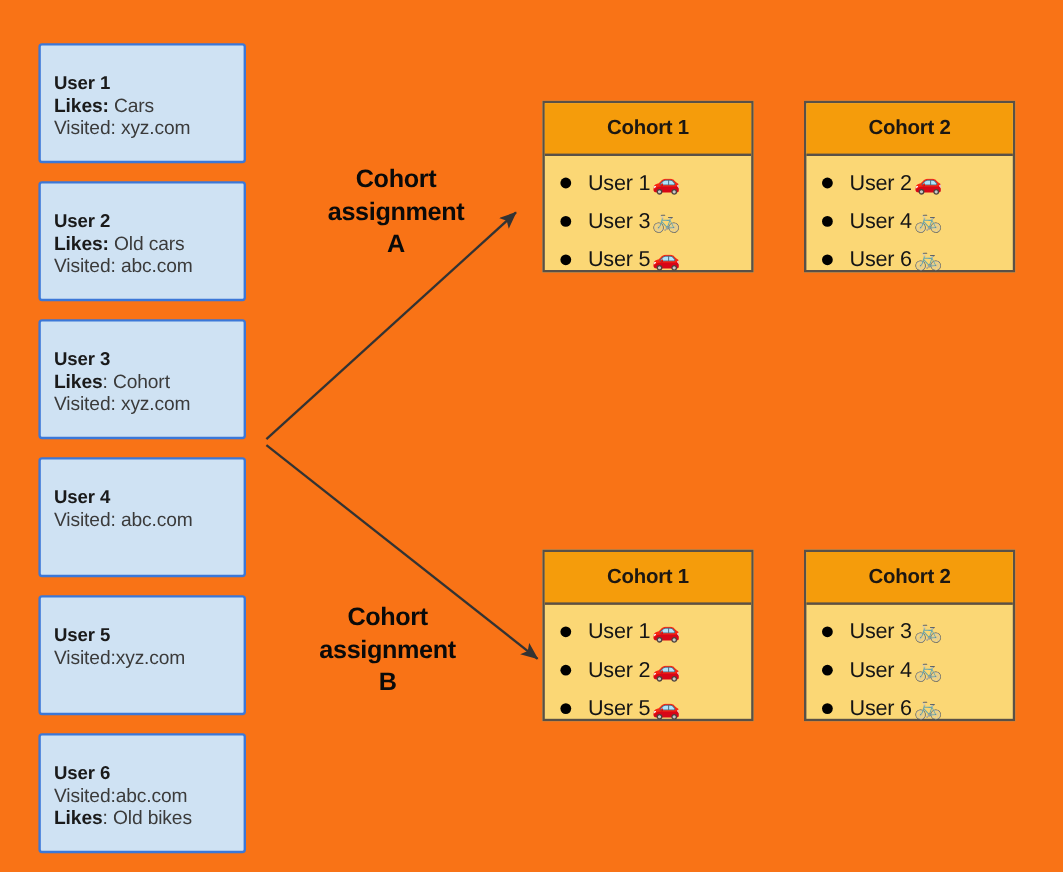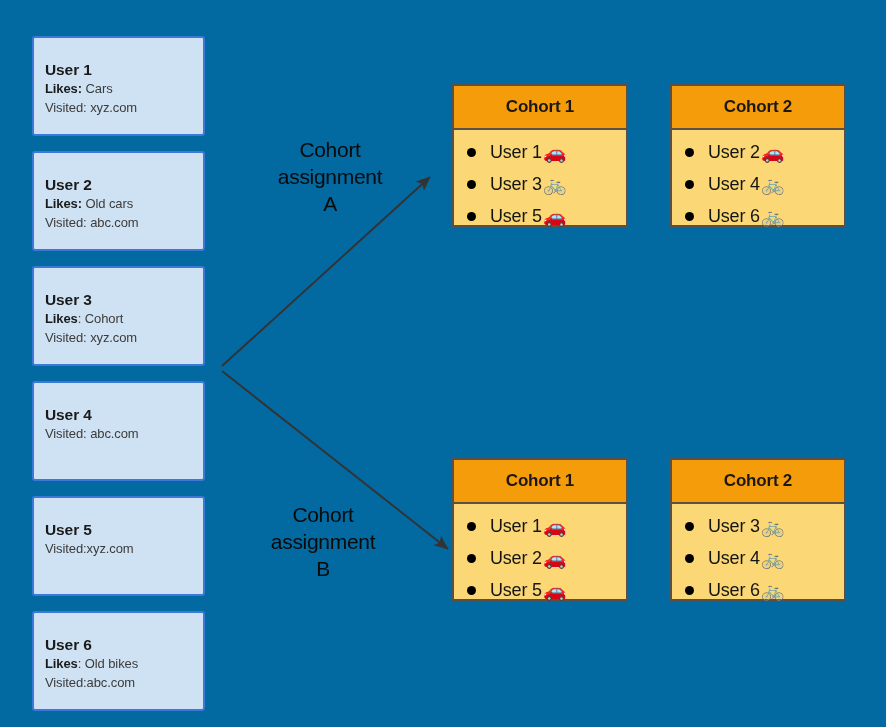--- a/index.html
+++ b/index.html
@@ -4,21 +4,21 @@
 <style>
   html, body {
     margin: 0;
     padding: 0;
     background: #ffffff;
   }
   #canvas {
     position: relative;
     width: 886px;
     height: 727px;
-    background: #0369a1;
+    background: #f97316;
     font-family: "Liberation Sans", sans-serif;
     overflow: hidden;
   }
 
   
   .user-card {
     position: absolute;
     left: 32px;
     width: 173px;
     height: 100px;
@@ -29,21 +29,21 @@
     padding: 22px 0 0 11px;
   }
   .user-card .u-name {
     font-size: 15.5px;
     font-weight: bold;
     color: #1a1a1a;
     line-height: 19px;
     letter-spacing: -0.1px;
   }
   .user-card .u-line {
-    font-size: 13px;
+    font-size: 16px;
     color: #3b3b3b;
     line-height: 19px;
     letter-spacing: -0.1px;
     white-space: nowrap;
   }
   .user-card .u-line b {
     color: #1a1a1a;
     font-weight: bold;
   }
 
@@ -95,21 +95,21 @@
     line-height: 1;
   }
 
   
   .arrow-label {
     position: absolute;
     width: 190px;
     text-align: center;
     font-family: "Liberation Sans", sans-serif;
     font-size: 21px;
-    font-weight: normal;
+    font-weight: bold;
     color: #0a0a0a;
     line-height: 27px;
     letter-spacing: -0.3px;
   }
 
   
   #arrows {
     position: absolute;
     left: 0;
     top: 0;
@@ -147,22 +147,22 @@
       <div class="u-line"><span>Visited:</span> <span>abc.com</span></div>
     </div>
 
     <div class="user-card" style="top:496px">
       <div class="u-name">User 5</div>
       <div class="u-line"><span>Visited:</span><span>xyz.com</span></div>
     </div>
 
     <div class="user-card" style="top:611px">
       <div class="u-name">User 6</div>
+      <div class="u-line"><span>Visited:</span><span>abc.com</span></div>
       <div class="u-line"><b>Likes</b><span>: Old bikes</span></div>
-      <div class="u-line"><span>Visited:</span><span>abc.com</span></div>
     </div>
   </div>
 
   <svg id="arrows" viewBox="0 0 886 727">
     <defs>
       <marker id="ah" markerWidth="9" markerHeight="9" refX="7.2" refY="3.2" orient="auto" markerUnits="strokeWidth">
         <path d="M0,0 L7.6,3.2 L0,6.4 L1.7,3.2 z" fill="#333333"></path>
       </marker>
     </defs>
     <line x1="222" y1="366" x2="430" y2="177" stroke="#333333" stroke-width="1.9" marker-end="url(#ah)"></line>

